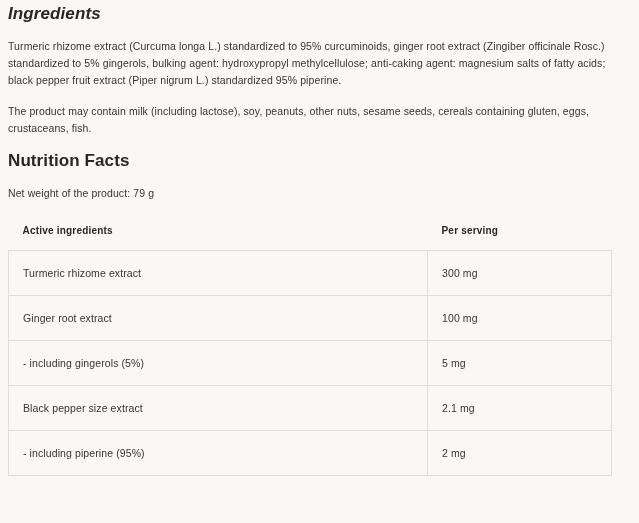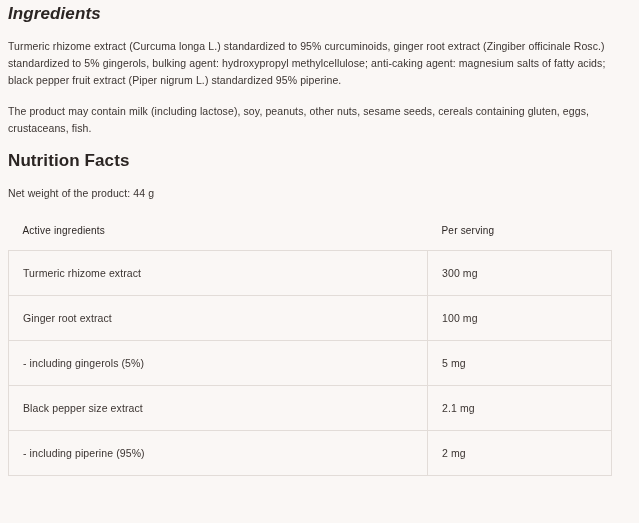--- a/index.html
+++ b/index.html
@@ -53,21 +53,21 @@
   }
   table.nutrition-table {
     width: 603px;
     border-collapse: collapse;
     margin-top: 16px;
     font-size: 10.5px;
     table-layout: fixed;
   }
   table.nutrition-table th {
     text-align: left;
-    font-weight: normal;
+    font-weight: bold;
     font-size: 10px;
     padding: 8px 14px 14px 14px;
     color: #2b2523;
     letter-spacing: 0.2px;
     border: none;
   }
   table.nutrition-table td {
     border: 1px solid #e2dcd8;
     padding: 16px 14px;
     color: #3b3431;
@@ -86,21 +86,21 @@
 <div class="page">
 
   <h2 class="section-title ingredients-title">Ingredients</h2>
 
   <p class="body-text">Turmeric rhizome extract (Curcuma longa L.) standardized to 95% curcuminoids, ginger root extract (Zingiber officinale Rosc.) standardized to 5% gingerols, bulking agent: hydroxypropyl methylcellulose; anti-caking agent: magnesium salts of fatty acids; black pepper fruit extract (Piper nigrum L.) standardized 95% piperine.</p>
 
   <p class="body-text">The product may contain milk (including lactose), soy, peanuts, other nuts, sesame seeds, cereals containing gluten, eggs, crustaceans, fish.</p>
 
   <h2 class="section-title nutrition-title">Nutrition Facts</h2>
 
-  <p class="meta-line">Net weight of the product: 44 g</p>
+  <p class="meta-line">Net weight of the product: 79 g</p>
 
   <table class="nutrition-table">
     <colgroup>
       <col class="c1">
       <col class="c2">
     </colgroup>
     <thead>
       <tr>
         <th>Active ingredients</th>
         <th>Per serving</th>

